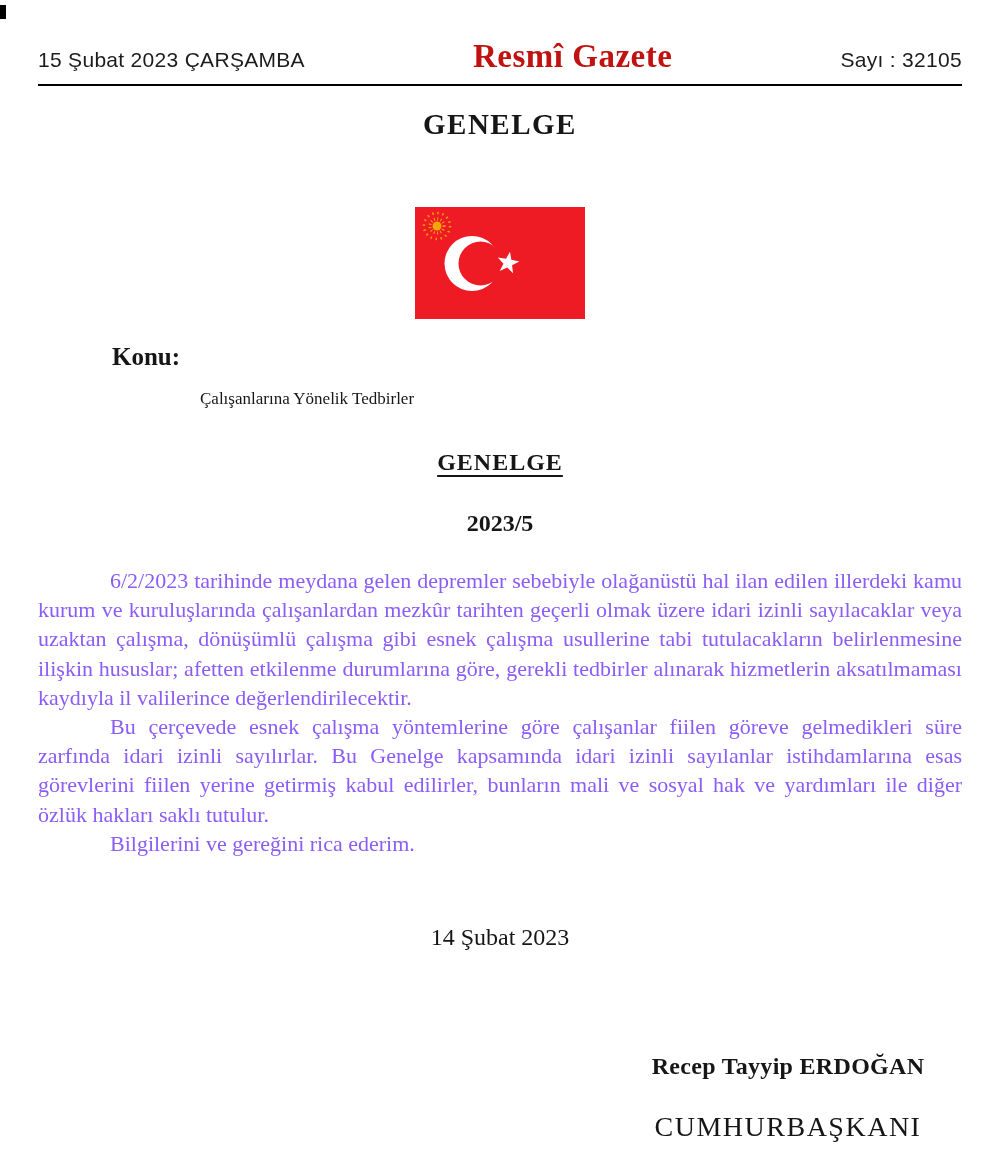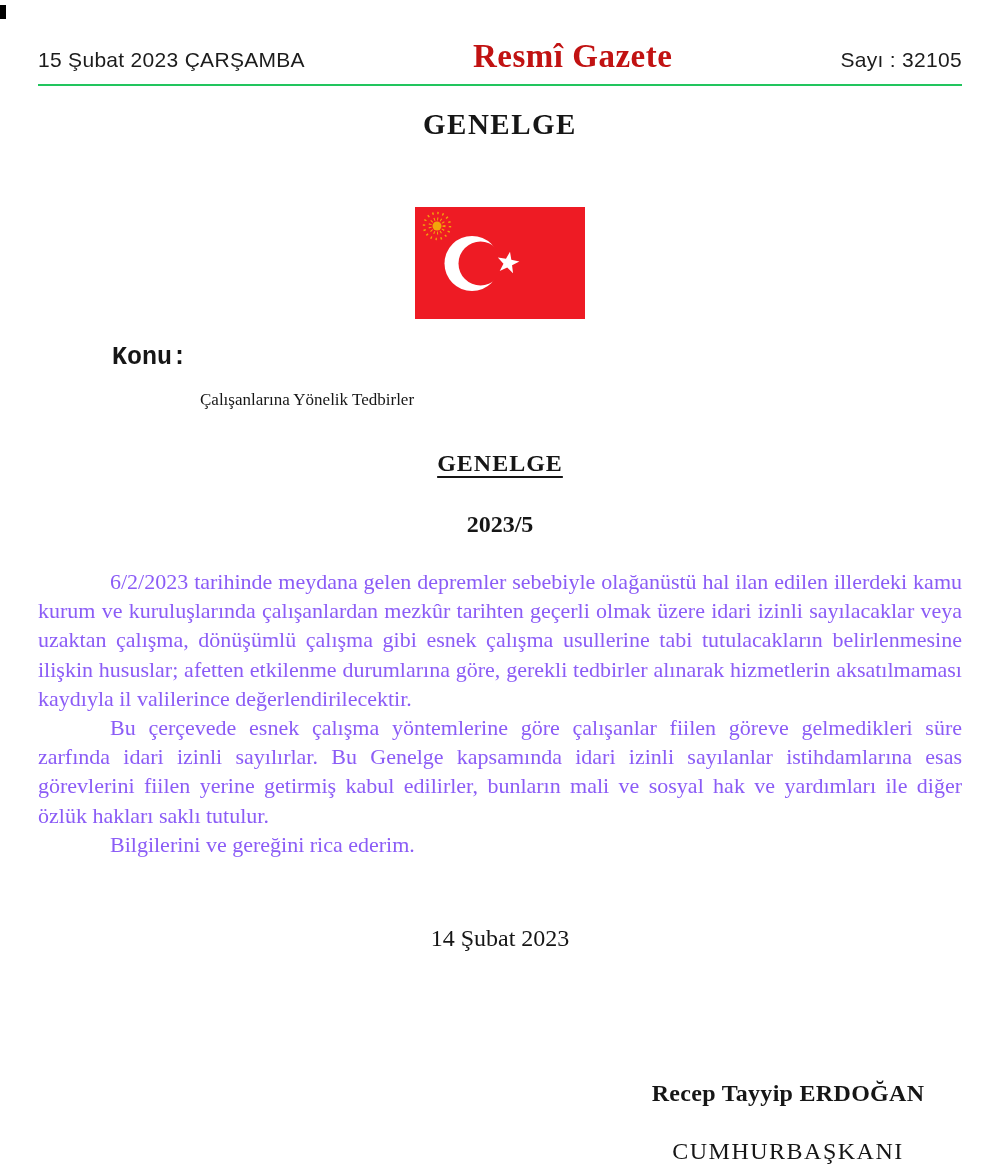--- a/index.html
+++ b/index.html
@@ -12,21 +12,21 @@
   .page { width:1000px; height:1173px; padding:0 38px; position:relative; }
 
   .scan-artifact {
     position:absolute; left:0; top:5px; width:6px; height:14px; background:#000;
   }
 
   
   .gz-header {
     display:flex; align-items:baseline; justify-content:space-between;
     padding-top:26px; padding-bottom:9px;
-    border-bottom:2px solid #22c55e;
+    border-bottom:2px solid #000000;
   }
   .gz-date, .gz-issue {
     font-family:"Liberation Sans", sans-serif;
     font-size:21px; color:#1c1c1c; letter-spacing:0.3px;
   }
   .gz-masthead {
     font-size:33px; font-weight:bold; color:var(--masthead-color,#c11212);
     letter-spacing:0.5px;
     margin-top:12px;
   }
@@ -42,21 +42,21 @@
 
   .from-line {
     margin-top:17px; margin-left:74px; display:inline-block;
     font-size:27px;
     text-decoration:underline; text-underline-offset:6px;
     text-decoration-thickness:2px;
   }
   .from-row { line-height:1; }
 
   .subject-row { margin-top:24px; margin-left:74px; font-size:25px; display:flex; }
-  .subject-label { font-weight:bold; width:88px;font-family:Liberation Mono, monospace; }
+  .subject-label { font-weight:bold; width:88px; }
   .subject-line2 { margin-top:18px; margin-left:162px; font-size:17px; }
 
   .circ-heading {
     text-align:center; margin-top:40px;
     font-size:24px; font-weight:bold; letter-spacing:1px;
   }
   .circ-heading span {
     text-decoration:underline; text-underline-offset:5px; text-decoration-thickness:2px;
   }
   .circ-number { text-align:center; margin-top:34px; font-size:24px; font-weight:bold; }
@@ -64,23 +64,23 @@
   
   .body-text { margin-top:29px; }
   .body-text p {
     font-size:22px; line-height:29.2px; text-align:justify;
     text-indent:72px; color:#8b5cf6;
   }
   .closing { text-align:center; }
 
   .sig-date { margin-top:66px; text-align:center; font-size:24px; }
 
-  .sig-block { position:absolute; right:67px; top:1053px; width:290px; text-align:center;margin-top:27px; }
+  .sig-block { position:absolute; right:67px; top:1053px; width:290px; text-align:center; }
   .sig-name { font-size:24px; font-weight:bold; letter-spacing:0.3px; }
-  .sig-title { margin-top:31px; font-size:24px; letter-spacing:1.5px; }
+  .sig-title { margin-top:31px; font-size:28px; letter-spacing:1.5px; }
 </style>
 </head>
 <body>
 
 <div class="page">
 
   <div class="scan-artifact"></div>
 
   <div class="gz-header">
     <span class="gz-date">15 Şubat 2023 ÇARŞAMBA</span>

